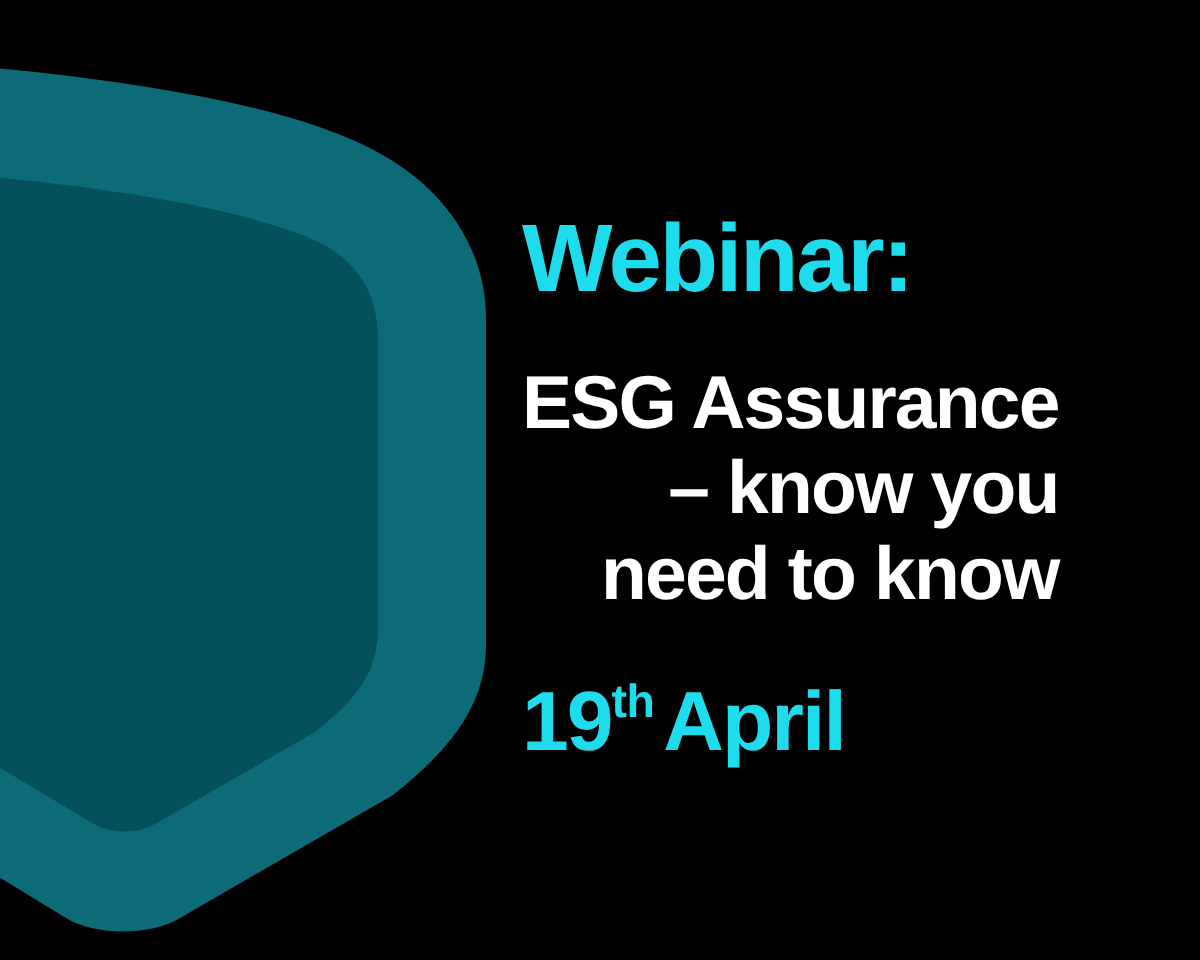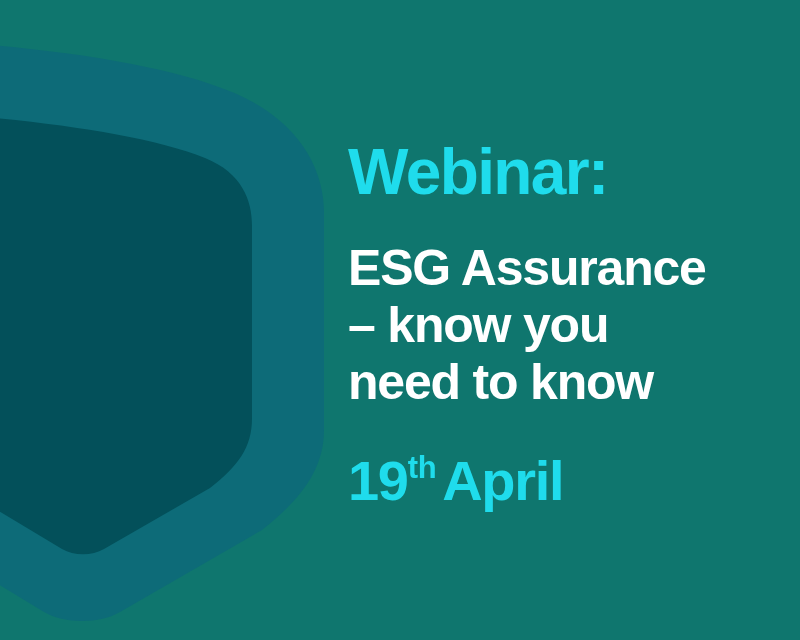--- a/index.html
+++ b/index.html
@@ -6,21 +6,21 @@
   html, body {
     margin: 0;
     padding: 0;
     background: #222;
   }
   .canvas {
     position: relative;
     width: 800px;
     height: 640px;
     overflow: hidden;
-    background: #0f766e;
+    background: #000000;
     font-family: "Liberation Sans", sans-serif;
     -webkit-font-smoothing: antialiased;
   }
 
   
   .shield-layer {
     position: absolute;
     left: 0;
     top: 0;
     width: 800px;
@@ -55,20 +55,21 @@
     top: 240px;
     color: #ffffff;
     font-size: 50px;
     font-weight: 700;
     line-height: 57px;
     letter-spacing: -1.2px;
     white-space: nowrap;
   }
   .headline .line {
     display: block;
+    text-align: right;
   }
 
   .dateline {
     position: absolute;
     left: 0;
     top: 452px;
     color: #1fdcec;
     font-size: 56px;
     font-weight: 700;
     line-height: 58px;

